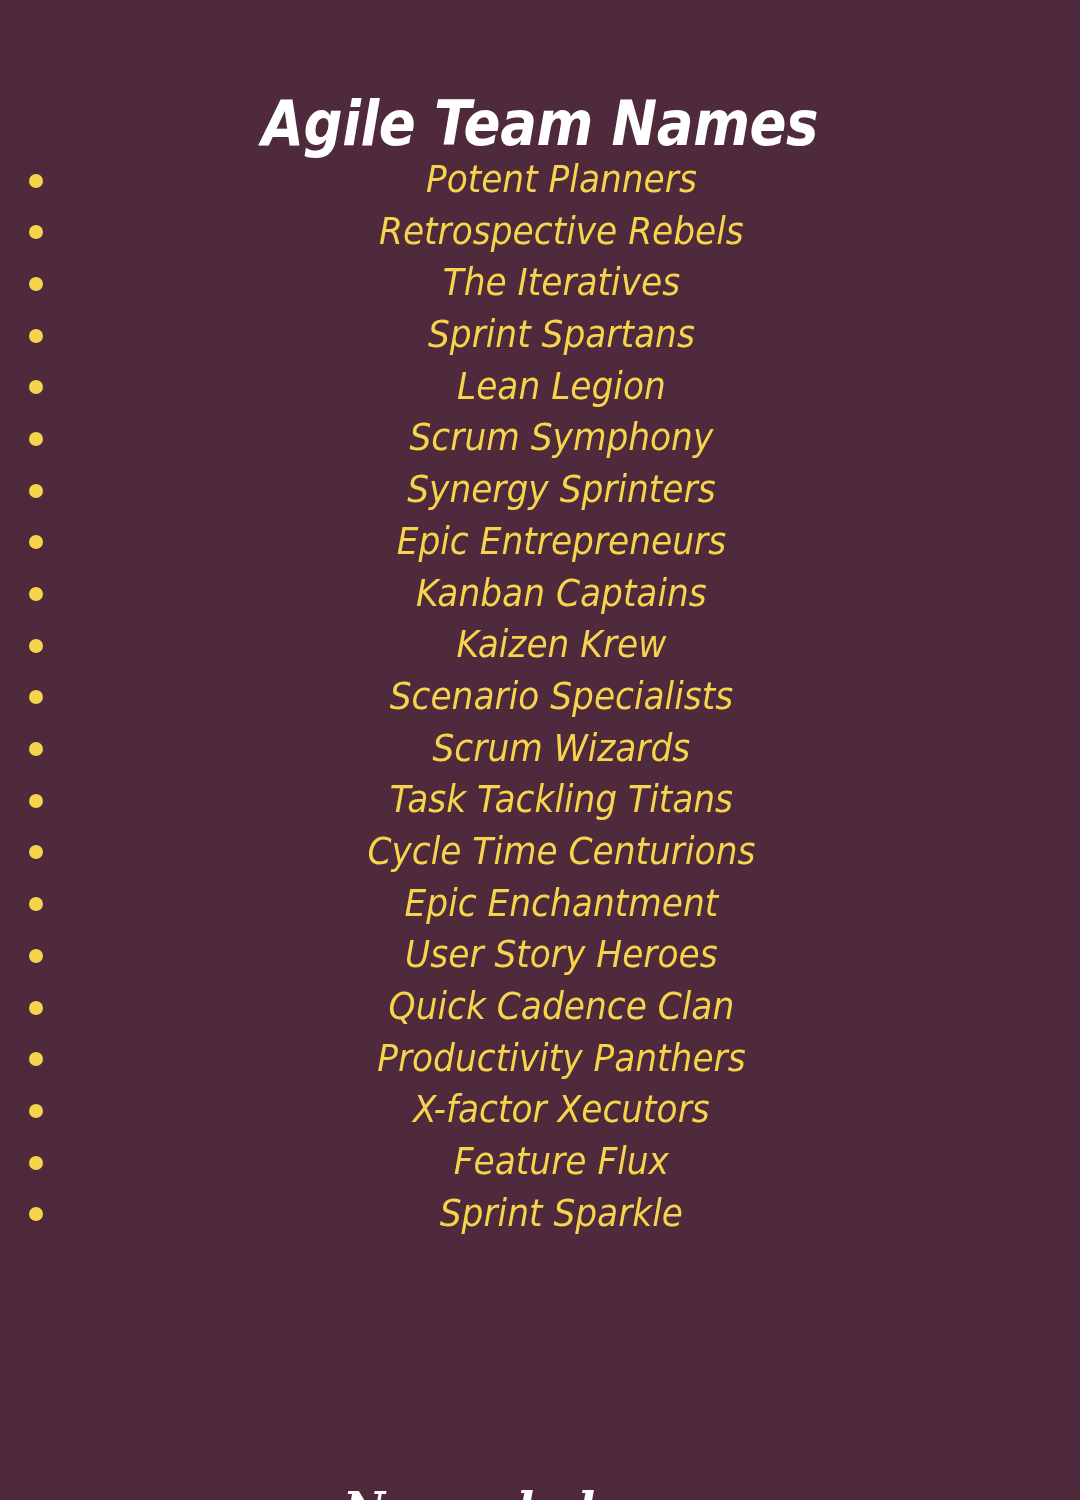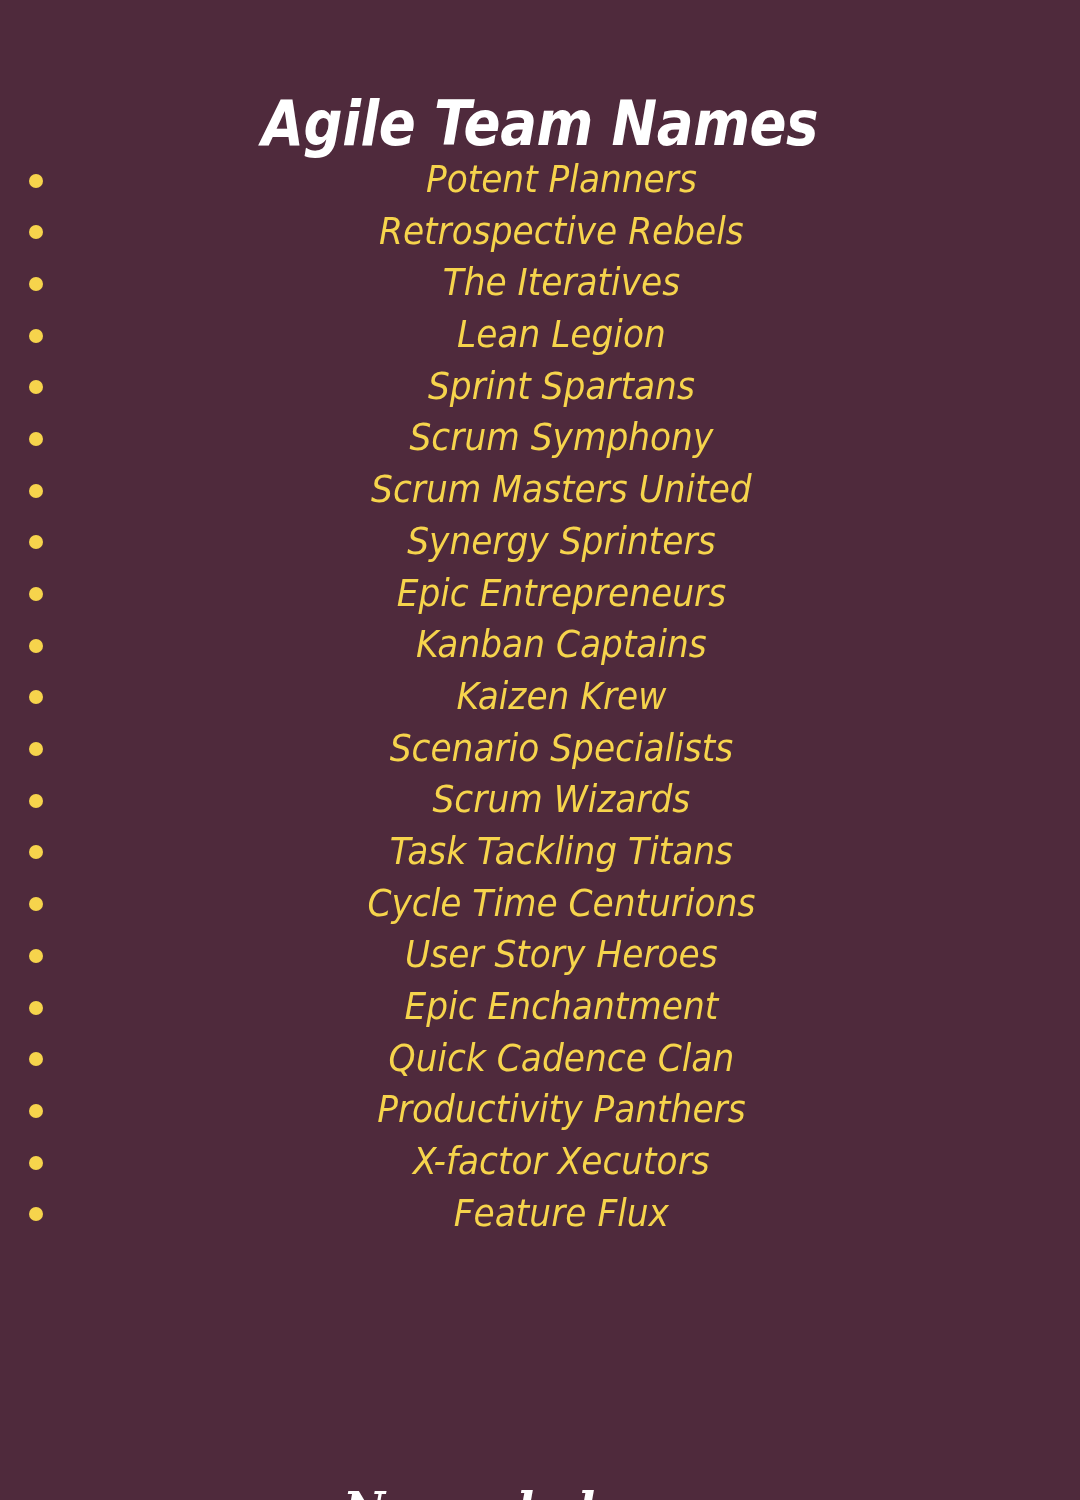--- a/index.html
+++ b/index.html
@@ -121,36 +121,32 @@
       <li class="list-item">
         <span class="bullet"></span>
         <span class="item-label">Retrospective Rebels</span>
       </li>
       <li class="list-item">
         <span class="bullet"></span>
         <span class="item-label">The Iteratives</span>
       </li>
       <li class="list-item">
         <span class="bullet"></span>
+        <span class="item-label">Sprint Spartans</span>
+      </li>
+      <li class="list-item">
+        <span class="bullet"></span>
         <span class="item-label">Lean Legion</span>
       </li>
       <li class="list-item">
         <span class="bullet"></span>
-        <span class="item-label">Sprint Spartans</span>
-      </li>
-      <li class="list-item">
-        <span class="bullet"></span>
         <span class="item-label">Scrum Symphony</span>
       </li>
       <li class="list-item">
         <span class="bullet"></span>
-        <span class="item-label">Scrum Masters United</span>
-      </li>
-      <li class="list-item">
-        <span class="bullet"></span>
         <span class="item-label">Synergy Sprinters</span>
       </li>
       <li class="list-item">
         <span class="bullet"></span>
         <span class="item-label">Epic Entrepreneurs</span>
       </li>
       <li class="list-item">
         <span class="bullet"></span>
         <span class="item-label">Kanban Captains</span>
       </li>
@@ -169,39 +165,43 @@
       <li class="list-item">
         <span class="bullet"></span>
         <span class="item-label">Task Tackling Titans</span>
       </li>
       <li class="list-item">
         <span class="bullet"></span>
         <span class="item-label">Cycle Time Centurions</span>
       </li>
       <li class="list-item">
         <span class="bullet"></span>
+        <span class="item-label">Epic Enchantment</span>
+      </li>
+      <li class="list-item">
+        <span class="bullet"></span>
         <span class="item-label">User Story Heroes</span>
       </li>
       <li class="list-item">
         <span class="bullet"></span>
-        <span class="item-label">Epic Enchantment</span>
-      </li>
-      <li class="list-item">
-        <span class="bullet"></span>
         <span class="item-label">Quick Cadence Clan</span>
       </li>
       <li class="list-item">
         <span class="bullet"></span>
         <span class="item-label">Productivity Panthers</span>
       </li>
       <li class="list-item">
         <span class="bullet"></span>
         <span class="item-label">X-factor Xecutors</span>
       </li>
       <li class="list-item">
         <span class="bullet"></span>
         <span class="item-label">Feature Flux</span>
       </li>
+      <li class="list-item">
+        <span class="bullet"></span>
+        <span class="item-label">Sprint Sparkle</span>
+      </li>
     </ul>
 
   <div class="footer">Nameslady.com</div>
 
 </div>
 
 </body></html>

